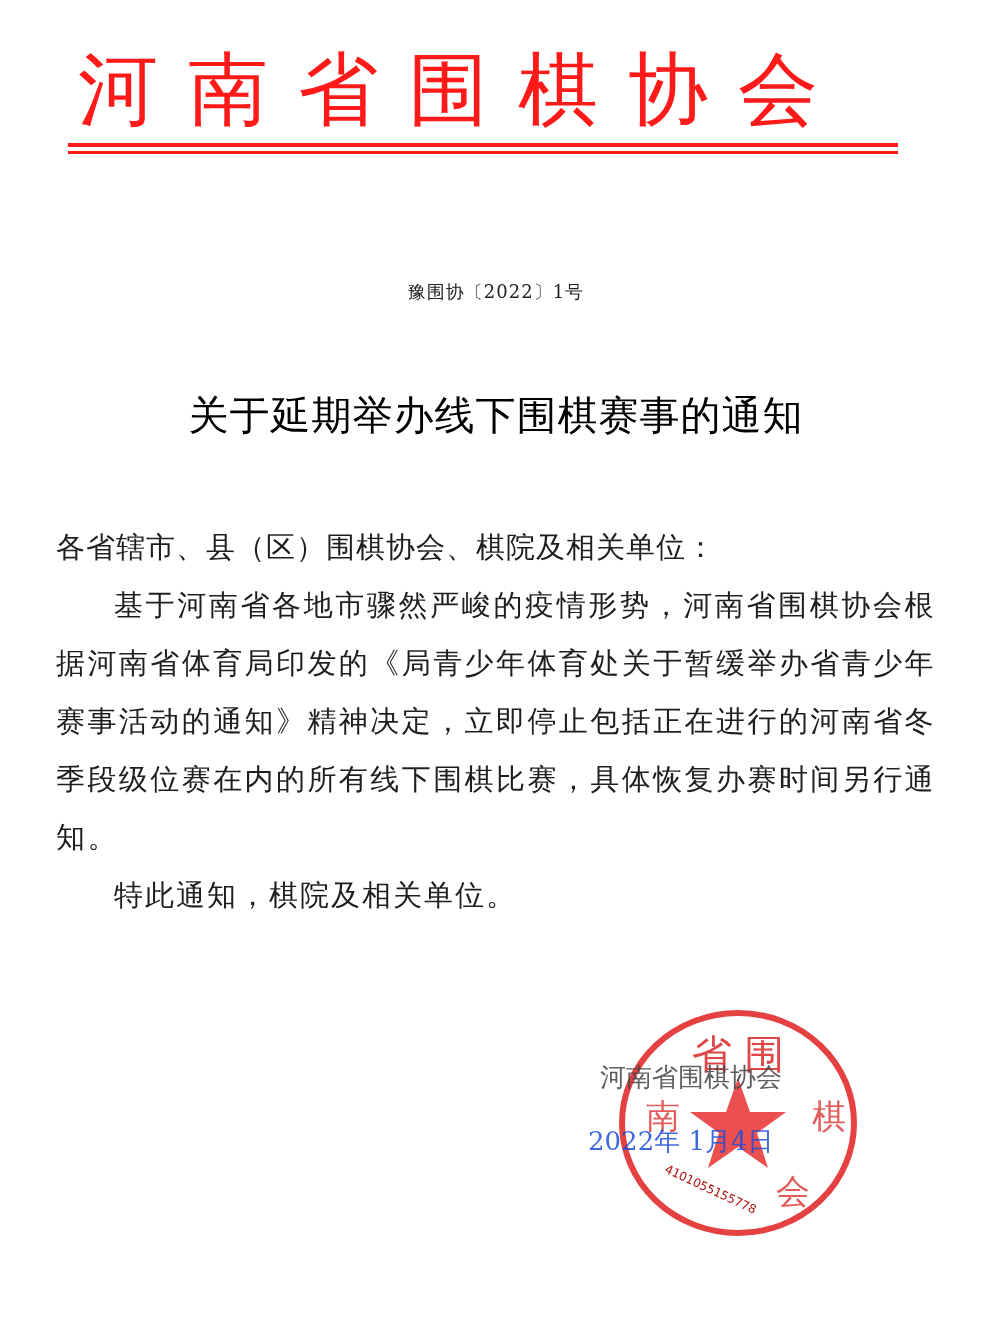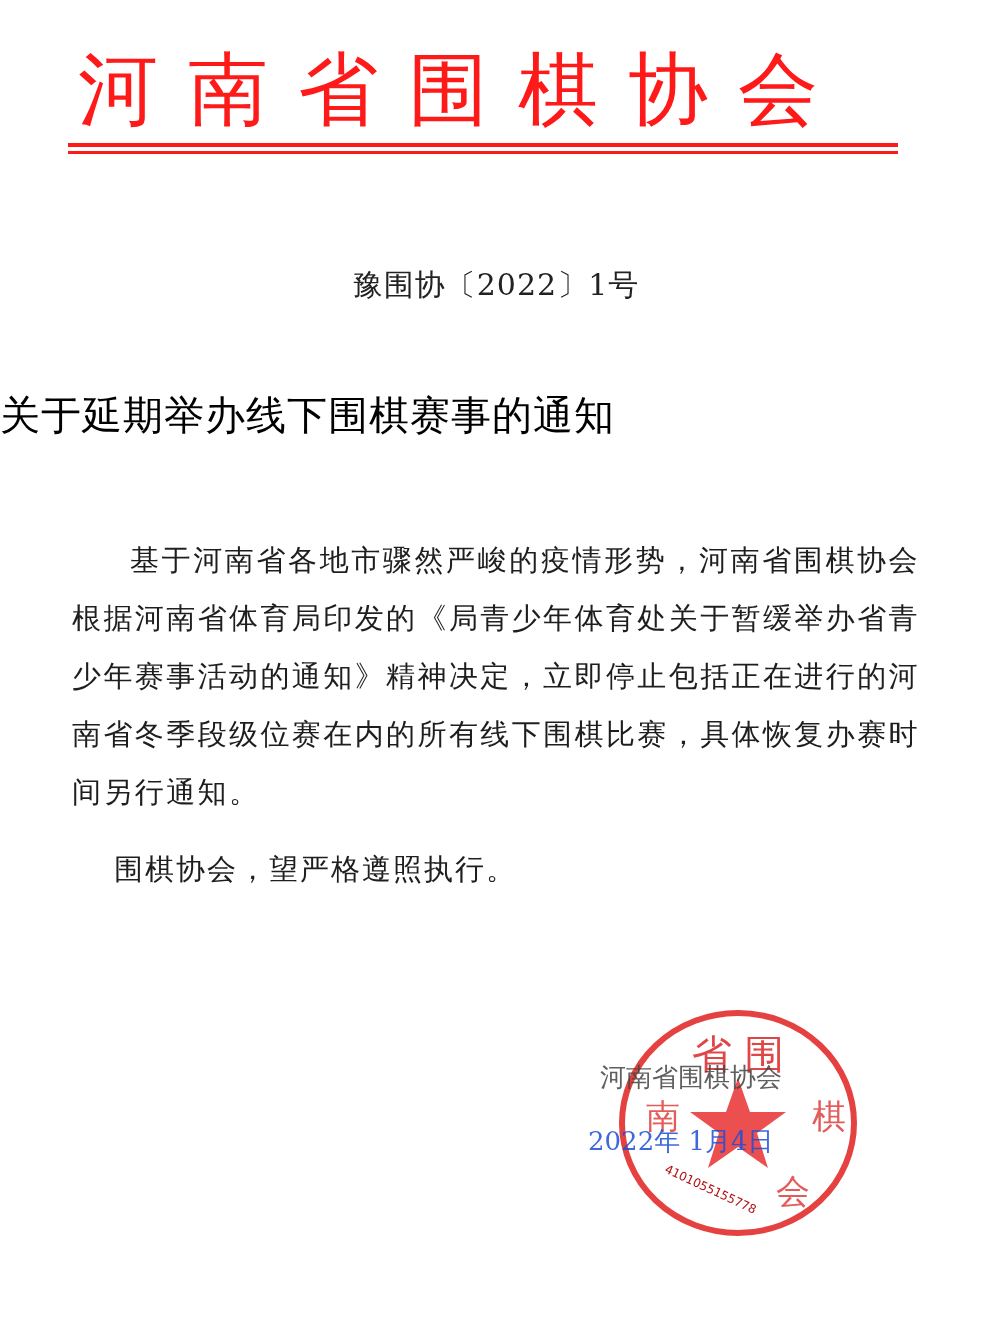--- a/index.html
+++ b/index.html
@@ -2,47 +2,48 @@
 <html><head>
 <meta charset="utf-8">
 <style>
   html, body { margin: 0; padding: 0; background: #ffffff; }
   body { width: 992px; height: 1340px; position: relative; overflow: hidden; font-family: "DejaVu Serif", serif; color: #1a1a1a; }
   .masthead { position: absolute; left: 68px; top: 40px; width: 830px; height: 110px; }
   .masthead-title { position: absolute; left: 0; top: 0; width: 830px; text-align: left; color: #ff1a1a; font-family: "DejaVu Serif", serif; font-size: 80px; letter-spacing: 30px; line-height: 100px; white-space: nowrap; padding-left: 10px; }
   .rule { position: absolute; left: 0; width: 830px; background: #ff1a1a; }
   .rule1 { top: 103px; height: 4px; }
   .rule2 { top: 111px; height: 3px; }
-  .doc-number { position: absolute; top: 265px; left: 0; width: 992px; text-align: center; font-size: 30px; color: #222; letter-spacing: 1px; }
-  .doc-title { position: absolute; top: 388px; left: 0; width: 992px; text-align: left; font-family: "DejaVu Sans", sans-serif; font-size: 40px; color: #000; letter-spacing: 1px; }
+  .doc-number { position: absolute; top: 280px; left: 0; width: 992px; text-align: center; font-size: 18px; color: #222; letter-spacing: 1px; }
+  .doc-title { position: absolute; top: 388px; left: 0; width: 992px; text-align: center; font-family: "DejaVu Sans", sans-serif; font-size: 40px; color: #000; letter-spacing: 1px; }
   .body-text { position: absolute; left: 56px; top: 518px; width: 880px; font-size: 29px; line-height: 58px; color: #1e1e1e; }
   .salutation { margin: 0; letter-spacing: 1px; }
-  .para { margin: 16px; text-indent: 58px; letter-spacing: 2.4px; text-align: justify; font-family: Liberation Mono, monospace; }
+  .para { margin: 0; text-indent: 58px; letter-spacing: 2.4px; text-align: justify; }
   .closing { margin: 0; text-indent: 58px; letter-spacing: 2px; }
   .seal { position: absolute; left: 616px; top: 1008px; width: 244px; height: 230px; }
   .seal svg { width: 100%; height: 100%; }
   .signature { position: absolute; left: 600px; top: 1060px; font-size: 26px; color: #444; white-space: nowrap; opacity: 0.85; }
   .sign-date { position: absolute; left: 588px; top: 1124px; font-size: 26px; color: #1d4ed8; white-space: nowrap; opacity: 0.85; }
 </style>
 </head>
 <body>
 
 <div class="masthead">
   <div class="masthead-title">河南省围棋协会</div>
   <div class="rule rule1"></div>
   <div class="rule rule2"></div>
 </div>
 
 <div class="doc-number">豫围协〔2022〕1号</div>
 
 <div class="doc-title">关于延期举办线下围棋赛事的通知</div>
 
 <div class="body-text">
+  <p class="salutation">各省辖市、县（区）围棋协会、棋院及相关单位：</p>
   <p class="para">基于河南省各地市骤然严峻的疫情形势，河南省围棋协会根据河南省体育局印发的《局青少年体育处关于暂缓举办省青少年赛事活动的通知》精神决定，立即停止包括正在进行的河南省冬季段级位赛在内的所有线下围棋比赛，具体恢复办赛时间另行通知。</p>
-  <p class="closing">围棋协会，望严格遵照执行。</p>
+  <p class="closing">特此通知，棋院及相关单位。</p>
 </div>
 
 <div class="seal">
   <svg viewBox="0 0 244 230">
     <ellipse cx="122" cy="115" rx="116" ry="110" fill="none" stroke="#e02020" stroke-width="6" opacity="0.85"></ellipse>
     <g>
       <polygon points="122,70 134,104 170,104 141,125 152,160 122,139 92,160 103,125 74,104 110,104" fill="#e83030" opacity="0.85"></polygon>
     </g>
     <text x="122" y="60" text-anchor="middle" font-size="40" fill="#d81818" opacity="0.8" font-family="DejaVu Serif, serif">省 围</text>
     <text x="30" y="120" font-size="34" fill="#d81818" opacity="0.7" font-family="DejaVu Serif, serif">南</text>

